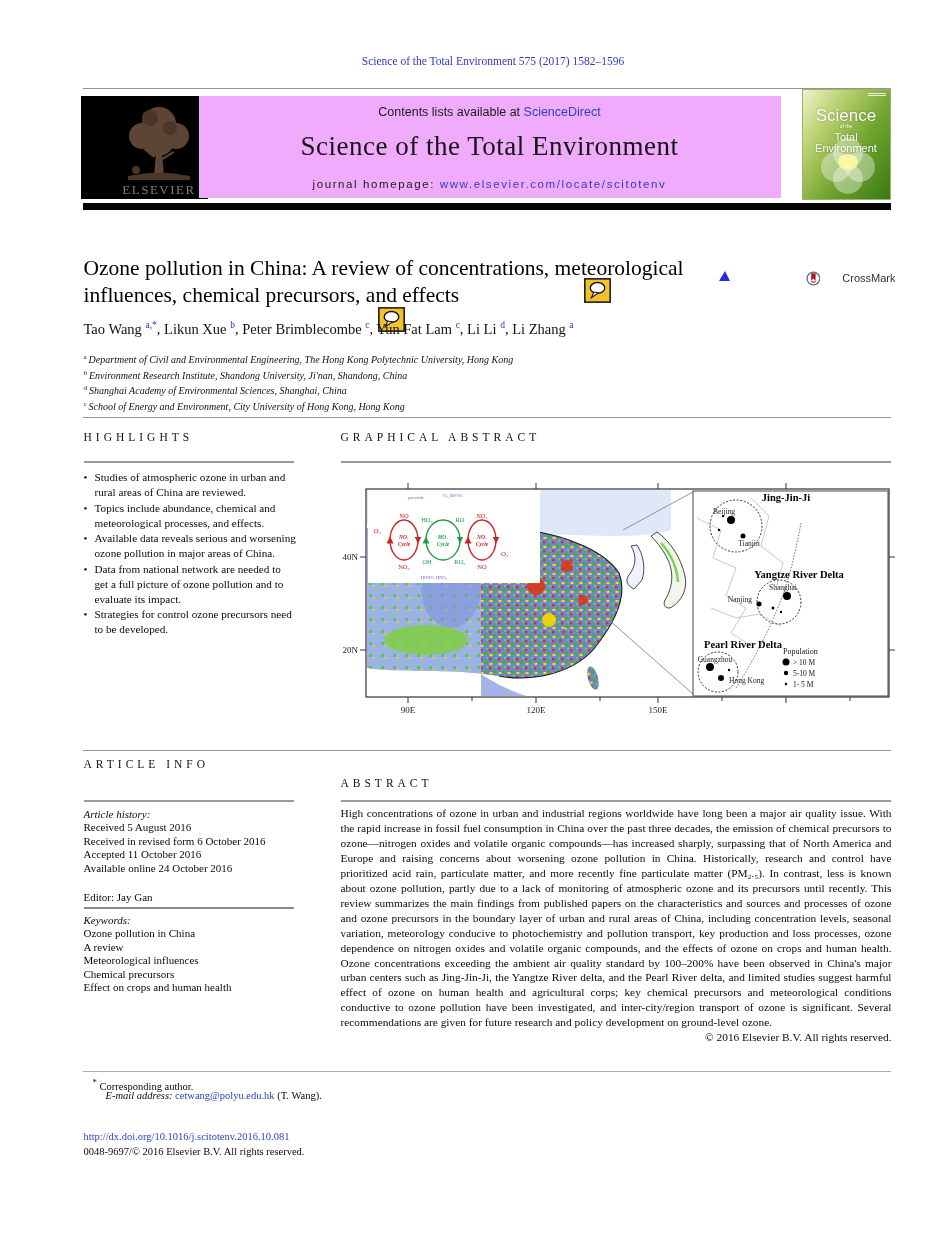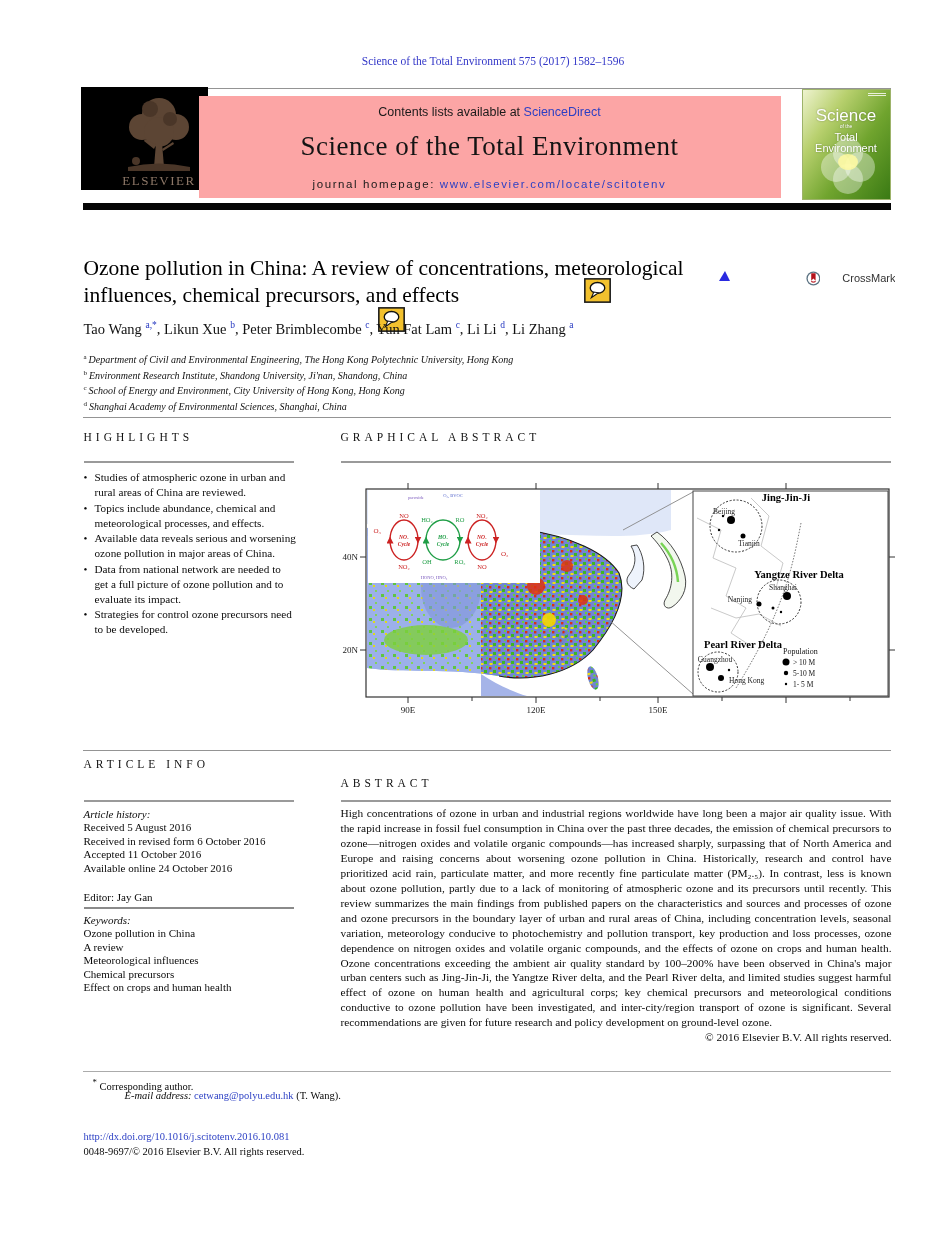--- a/index.html
+++ b/index.html
@@ -6,22 +6,22 @@
   html,body { background:#ffffff; }
   body { font-family:"Liberation Serif", serif; color:#000; }
   #page { position:relative; width:864px; height:1234px; margin:0 auto; background:#fff; overflow:hidden; }
   .abs { position:absolute; }
   .link { color:#2b3fc4; text-decoration:none; }
   .rule { background:#949494; }
 
   
   .citation { top:55px; left:0; width:925px; text-align:center; font-size:11.5px; color:#3337c8; }
 
-  .banner-logo { left:50px; top:87px; width:98px; height:103px; background:#000;padding-left:29px; }
-  .banner-box  { left:168px; top:96px; width:582px; height:102px; background:#fca5a5; text-align:center; }
+  .banner-logo { left:50px; top:96px; width:98px; height:103px; background:#000;padding-left:29px; }
+  .banner-box  { left:168px; top:96px; width:582px; height:102px; background:#f0abfc; text-align:center; }
   .contents-line { margin-top:9px; font-family:"Liberation Sans", sans-serif; font-size:12.5px; color:#1a1a1a; }
   .journal-title { margin-top:12px; font-size:27px; color:#141414; letter-spacing:0.5px; }
   .homepage-line { margin-top:16px; font-family:"Liberation Sans", sans-serif; font-size:11.5px; letter-spacing:1.6px; color:#1a1a1a; }
   .cover { left:771px; top:89px; width:89px; height:111px; background:linear-gradient(125deg,#eef3cf 0%,#b8d06e 28%,#70a42e 60%,#3a7a14 100%); border:1px solid #9db36a; overflow:hidden; }
   .cover-title { margin-top:20px; text-align:center; color:#fff; font-family:"Liberation Sans", sans-serif; line-height:11px; text-shadow:0 0 2px rgba(0,0,0,.35); }
   .cover-title .l1 { font-size:17px; }
   .cover-title .of { font-size:5px; }
   .cover-title .l2 { font-size:11px; }
   .cover-flower { position:absolute; left:18px; top:48px; width:54px; height:54px; }
   .cover-flower span { position:absolute; width:30px; height:30px; border-radius:50%; background:rgba(255,255,255,.38); }
@@ -149,22 +149,22 @@
     <span class="crossmark-label">CrossMark</span>
   </div>
 
   <div class="abs authors">
     <span><span>Tao Wang</span> <sup>a,*</sup><span>, </span></span><span><span>Likun Xue</span> <sup>b</sup><span>, </span></span><span><span>Peter Brimblecombe</span> <sup>c</sup><span>, </span></span><span><span>Yun Fat Lam</span> <sup>c</sup><span>, </span></span><span><span>Li Li</span> <sup>d</sup><span>, </span></span><span><span>Li Zhang</span> <sup>a</sup></span>
   </div>
 
   <div class="abs affils">
     <div><sup>a</sup><span>Department of Civil and Environmental Engineering, The Hong Kong Polytechnic University, Hong Kong</span></div>
     <div><sup>b</sup><span>Environment Research Institute, Shandong University, Ji'nan, Shandong, China</span></div>
+    <div><sup>d</sup><span>Shanghai Academy of Environmental Sciences, Shanghai, China</span></div>
     <div><sup>c</sup><span>School of Energy and Environment, City University of Hong Kong, Hong Kong</span></div>
-    <div><sup>d</sup><span>Shanghai Academy of Environmental Sciences, Shanghai, China</span></div>
   </div>
 
   <div class="abs rule" style="left:52px; top:417px; width:808px; height:1px;"></div>
 
   <div class="abs sec-head" style="left:53px; top:431px;">HIGHLIGHTS</div>
   <div class="abs" style="left:53px; top:461px; width:210px; height:2px; background:#9a9a9a;"></div>
   <div class="abs highlights-list">
     <div class="hl-item">Studies of atmospheric ozone in urban and rural areas of China are reviewed.</div>
     <div class="hl-item">Topics include abundance, chemical and meteorological processes, and effects.</div>
     <div class="hl-item">Available data reveals serious and worsening ozone pollution in major areas of China.</div>
@@ -357,18 +357,18 @@
 
   <div class="abs sec-head" style="left:310px; top:777px;">ABSTRACT</div>
   <div class="abs" style="left:310px; top:800px; width:550px; height:2px; background:#9a9a9a;"></div>
   <div class="abs abstract-text">
     <span>High concentrations of ozone in urban and industrial regions worldwide have long been a major air quality issue. With the rapid increase in fossil fuel consumption in China over the past three decades, the emission of chemical precursors to ozone—nitrogen oxides and volatile organic compounds—has increased sharply, surpassing that of North America and Europe and raising concerns about worsening ozone pollution in China. Historically, research and control have prioritized acid rain, particulate matter, and more recently fine particulate matter (PM₂.₅). In contrast, less is known about ozone pollution, partly due to a lack of monitoring of atmospheric ozone and its precursors until recently. This review summarizes the main findings from published papers on the characteristics and sources and processes of ozone and ozone precursors in the boundary layer of urban and rural areas of China, including concentration levels, seasonal variation, meteorology conducive to photochemistry and pollution transport, key production and loss processes, ozone dependence on nitrogen oxides and volatile organic compounds, and the effects of ozone on crops and human health. Ozone concentrations exceeding the ambient air quality standard by 100–200% have been observed in China's major urban centers such as Jing-Jin-Ji, the Yangtze River delta, and the Pearl River delta, and limited studies suggest harmful effect of ozone on human health and agricultural corps; key chemical precursors and meteorological conditions conductive to ozone pollution have been investigated, and inter-city/region transport of ozone is significant. Several recommendations are given for future research and policy development on ground-level ozone.</span>
     <div class="copyright">© 2016 Elsevier B.V. All rights reserved.</div>
   </div>
 
   <div class="abs" style="left:52px; top:1071px; width:808px; height:1px; background:#ababab;"></div>
   <div class="abs footnote" style="left:62px; top:1077px;"><sup>*</sup><span> Corresponding author.</span></div>
-  <div class="abs footnote" style="left:75px; top:1090px;margin-left:19px;"><span class="it">E-mail address:</span> <a class="link" href="#">cetwang@polyu.edu.hk</a><span> (T. Wang).</span></div>
+  <div class="abs footnote" style="left:75px; top:1090px;"><span class="it">E-mail address:</span> <a class="link" href="#">cetwang@polyu.edu.hk</a><span> (T. Wang).</span></div>
 
   <div class="abs footnote" style="left:53px; top:1131px;"><a class="link" href="#">http://dx.doi.org/10.1016/j.scitotenv.2016.10.081</a></div>
   <div class="abs footnote" style="left:53px; top:1146px;">0048-9697/© 2016 Elsevier B.V. All rights reserved.</div>
 
 </div>
 
 </body></html>

